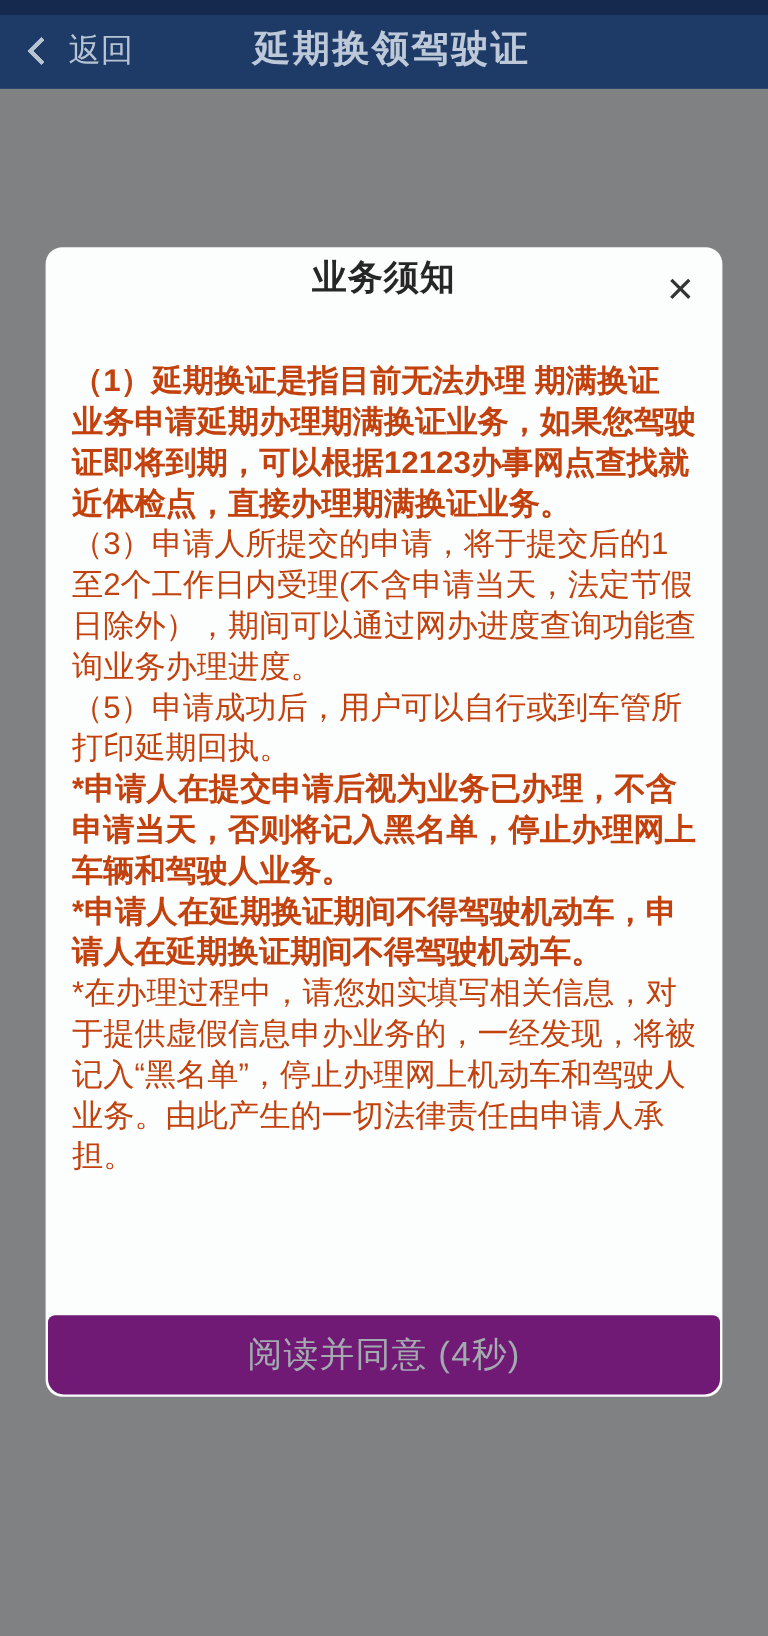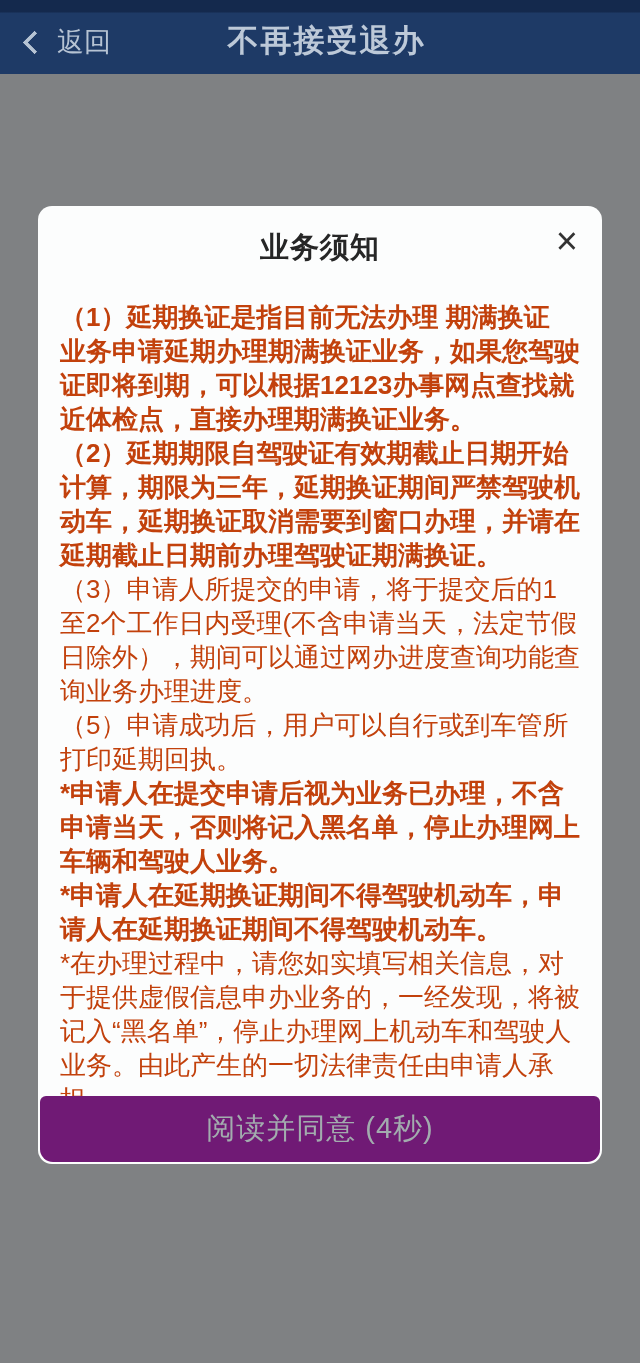--- a/index.html
+++ b/index.html
@@ -59,21 +59,21 @@
     position:relative;
     width:564px; height:958px;
     margin:132px auto 0;
     background:#fcfdfd;
     border-radius:14px;
     display:flex; flex-direction:column;
     overflow:hidden;
   }
   .modal-head {
     position:relative;
-    padding-top:22px;
+    padding-top:6px;
     height:66px;
     flex:0 0 auto;
   }
   .modal-title {
     text-align:center;
     font-size:29px;
     font-weight:700;
     color:#262626;
     letter-spacing:1px;
   }
@@ -117,35 +117,34 @@
 </head>
 <body>
 
 <div class="screen">
 
   <header class="navbar">
     <div class="back-btn">
       <span class="chev"></span>
       <span class="back-label">返回</span>
     </div>
-    <div class="nav-title">不再接受退办</div>
+    <div class="nav-title">延期换领驾驶证</div>
   </header>
 
   <div class="overlay">
 
     <div class="modal">
 
       <div class="modal-head">
         <div class="modal-title">业务须知</div>
         <div class="modal-close">×</div>
       </div>
 
       <div class="modal-body">
         <p class="bold">（1）延期换证是指目前无法办理 期满换证 业务申请延期办理期满换证业务，如果您驾驶证即将到期，可以根据12123办事网点查找就近体检点，直接办理期满换证业务。</p>
-        <p class="bold">（2）延期期限自驾驶证有效期截止日期开始计算，期限为三年，延期换证期间严禁驾驶机动车，延期换证取消需要到窗口办理，并请在延期截止日期前办理驾驶证期满换证。</p>
         <p class="normal">（3）申请人所提交的申请，将于提交后的1至2个工作日内受理(不含申请当天，法定节假日除外），期间可以通过网办进度查询功能查询业务办理进度。</p>
         <p class="normal">（5）申请成功后，用户可以自行或到车管所打印延期回执。</p>
         <p class="bold">*申请人在提交申请后视为业务已办理，不含申请当天，否则将记入黑名单，停止办理网上车辆和驾驶人业务。</p>
         <p class="bold">*申请人在延期换证期间不得驾驶机动车，申请人在延期换证期间不得驾驶机动车。</p>
         <p class="normal">*在办理过程中，请您如实填写相关信息，对于提供虚假信息申办业务的，一经发现，将被记入“黑名单”，停止办理网上机动车和驾驶人业务。由此产生的一切法律责任由申请人承担。</p>
       </div>
 
       <button class="agree-btn">阅读并同意 (4秒)</button>
 
     </div>

